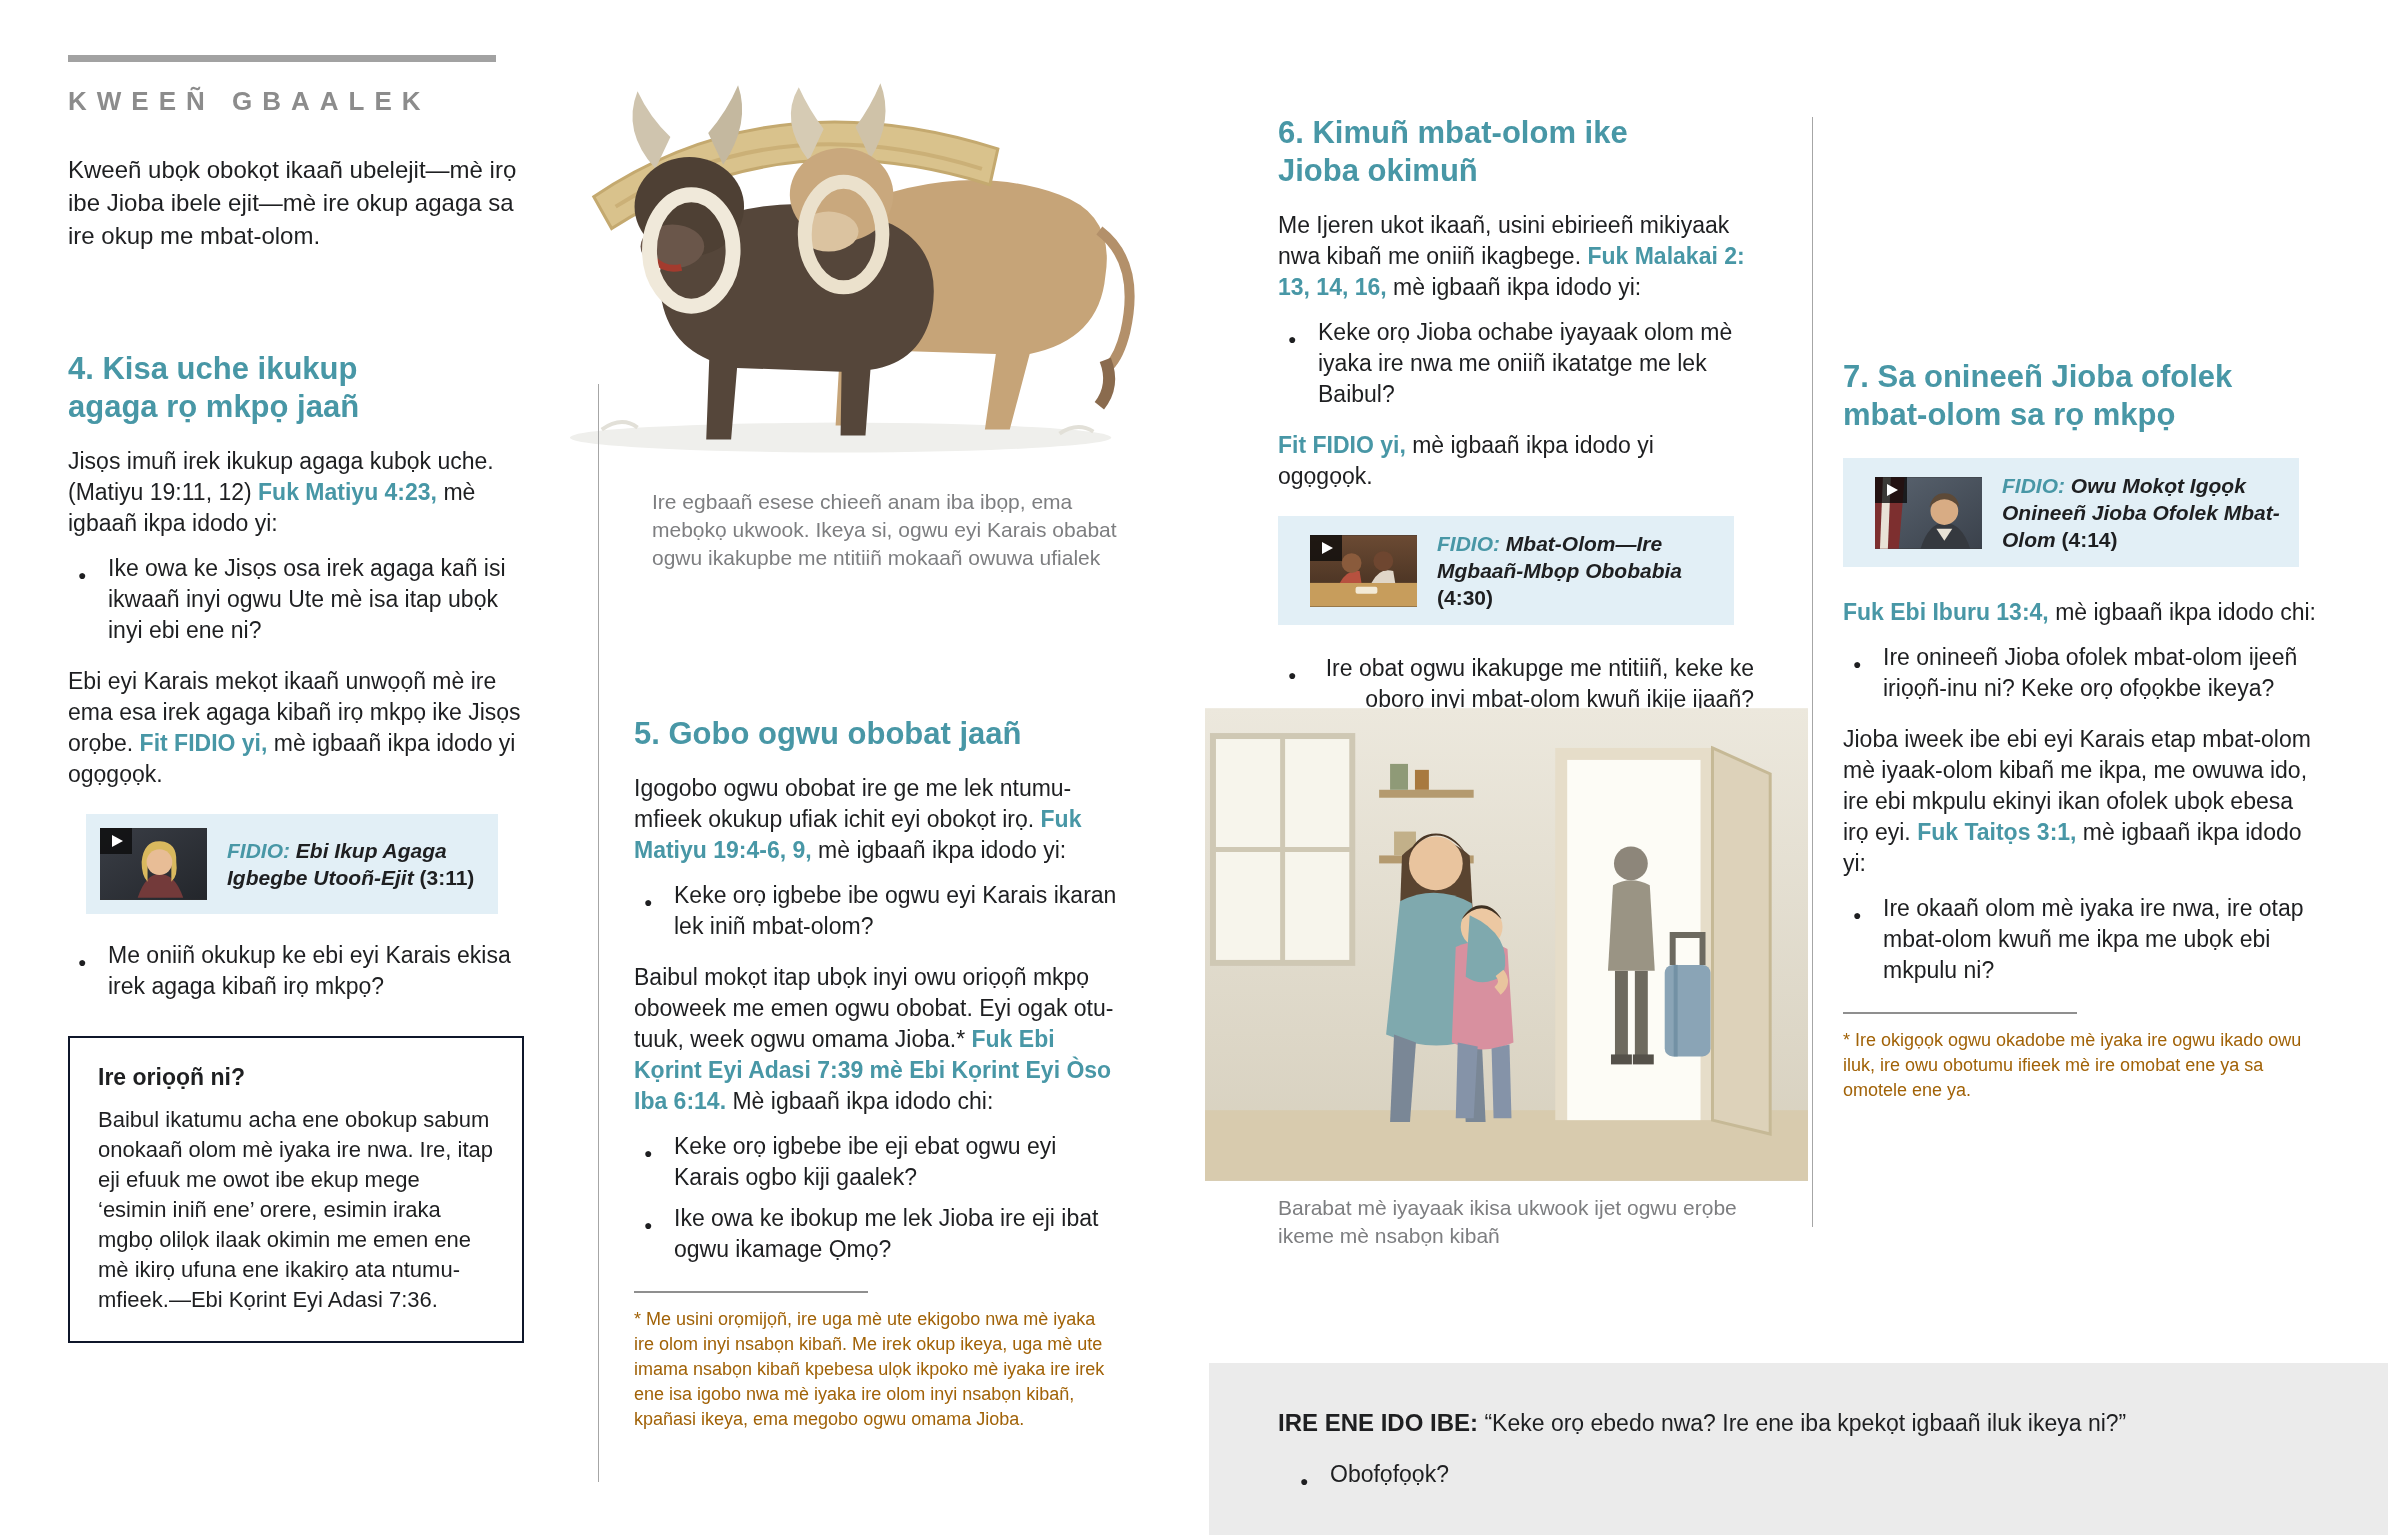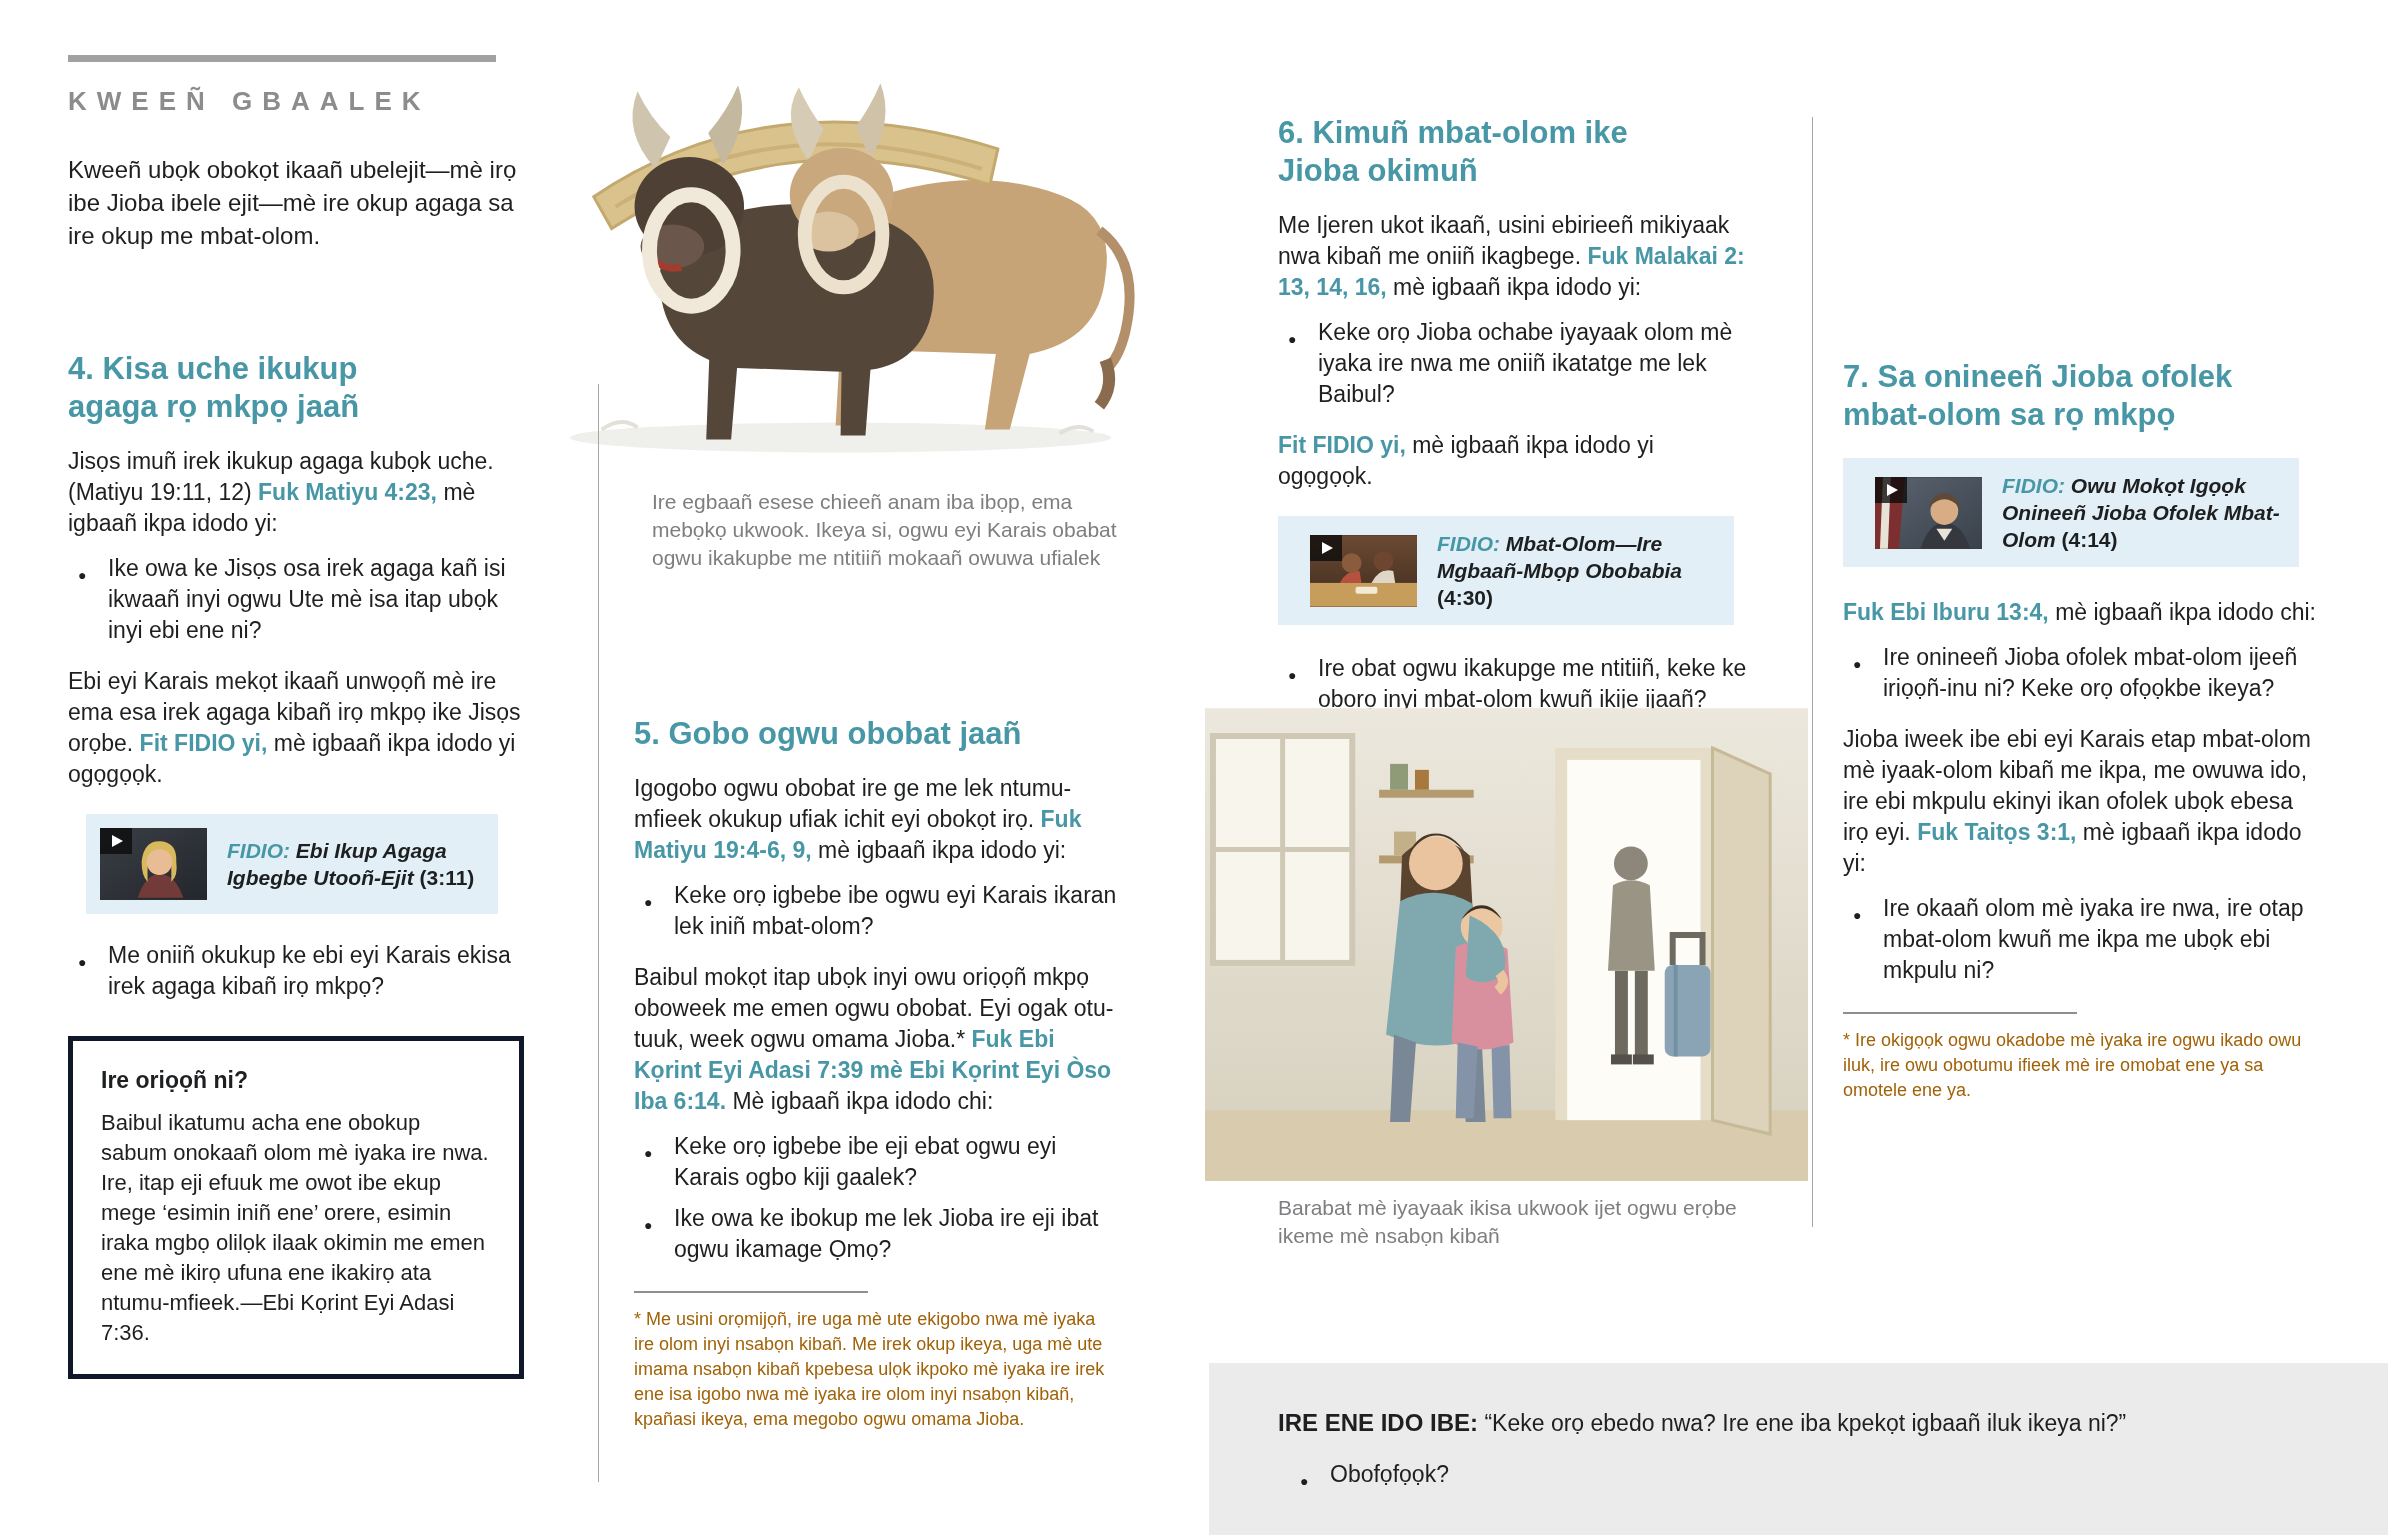--- a/index.html
+++ b/index.html
@@ -68,21 +68,21 @@
     border-top: 6px solid transparent; border-bottom: 6px solid transparent;
   }
   .video-title {
     margin-left: 20px; font-size: 21px; line-height: 27px;
     font-weight: bold; font-style: italic; color: #1e1f21;
   }
   .vlabel { color: #4897a6; }
   .vdur { font-style: normal; }
 
   .sidebox {
-    border: 5px solid #0f172a; margin-top: 34px; padding: 26px 28px;
+    border: 2px solid #0f172a; margin-top: 34px; padding: 26px 28px;
     background: #ffffff;
   }
   .sidebox-title { font-size: 23px; font-weight: bold; margin-bottom: 14px; }
   .sidebox-body { font-size: 22px; line-height: 30px; }
 
   .caption {
     color: #7d7e80; font-size: 21px; line-height: 28px;
   }
   #col2 .caption { padding-left: 18px; width: 484px; }
 
@@ -256,21 +256,21 @@
             <span class="play-tri"></span>
           </span>
       </div>
       <p class="video-title">
         <span class="vlabel">FIDIO:</span>
         <span class="vtitle">Mbat-Olom—Ire Mgbaañ-Mbọp Obobabia</span>
         <span class="vdur">(4:30)</span>
       </p>
     </div>
 
-    <ul class="bullets" style="margin-top:28px;">
+    <ul class="bullets" style="margin-top:28px;text-align:right;">
       <li><span>Ire obat ogwu ikakupge me ntitiiñ, keke ke oborọ inyi mbat-olom kwuñ ikije ijaañ?</span></li>
     </ul>
   </div>
 
   <div class="figure" id="family-figure">
     <svg viewBox="0 0 606 475">
       <defs>
         <linearGradient id="wallg" x1="0" y1="0" x2="0" y2="1">
           <stop offset="0" stop-color="#ece8dd"></stop>
             <stop offset="1" stop-color="#d6cfbd"></stop>

